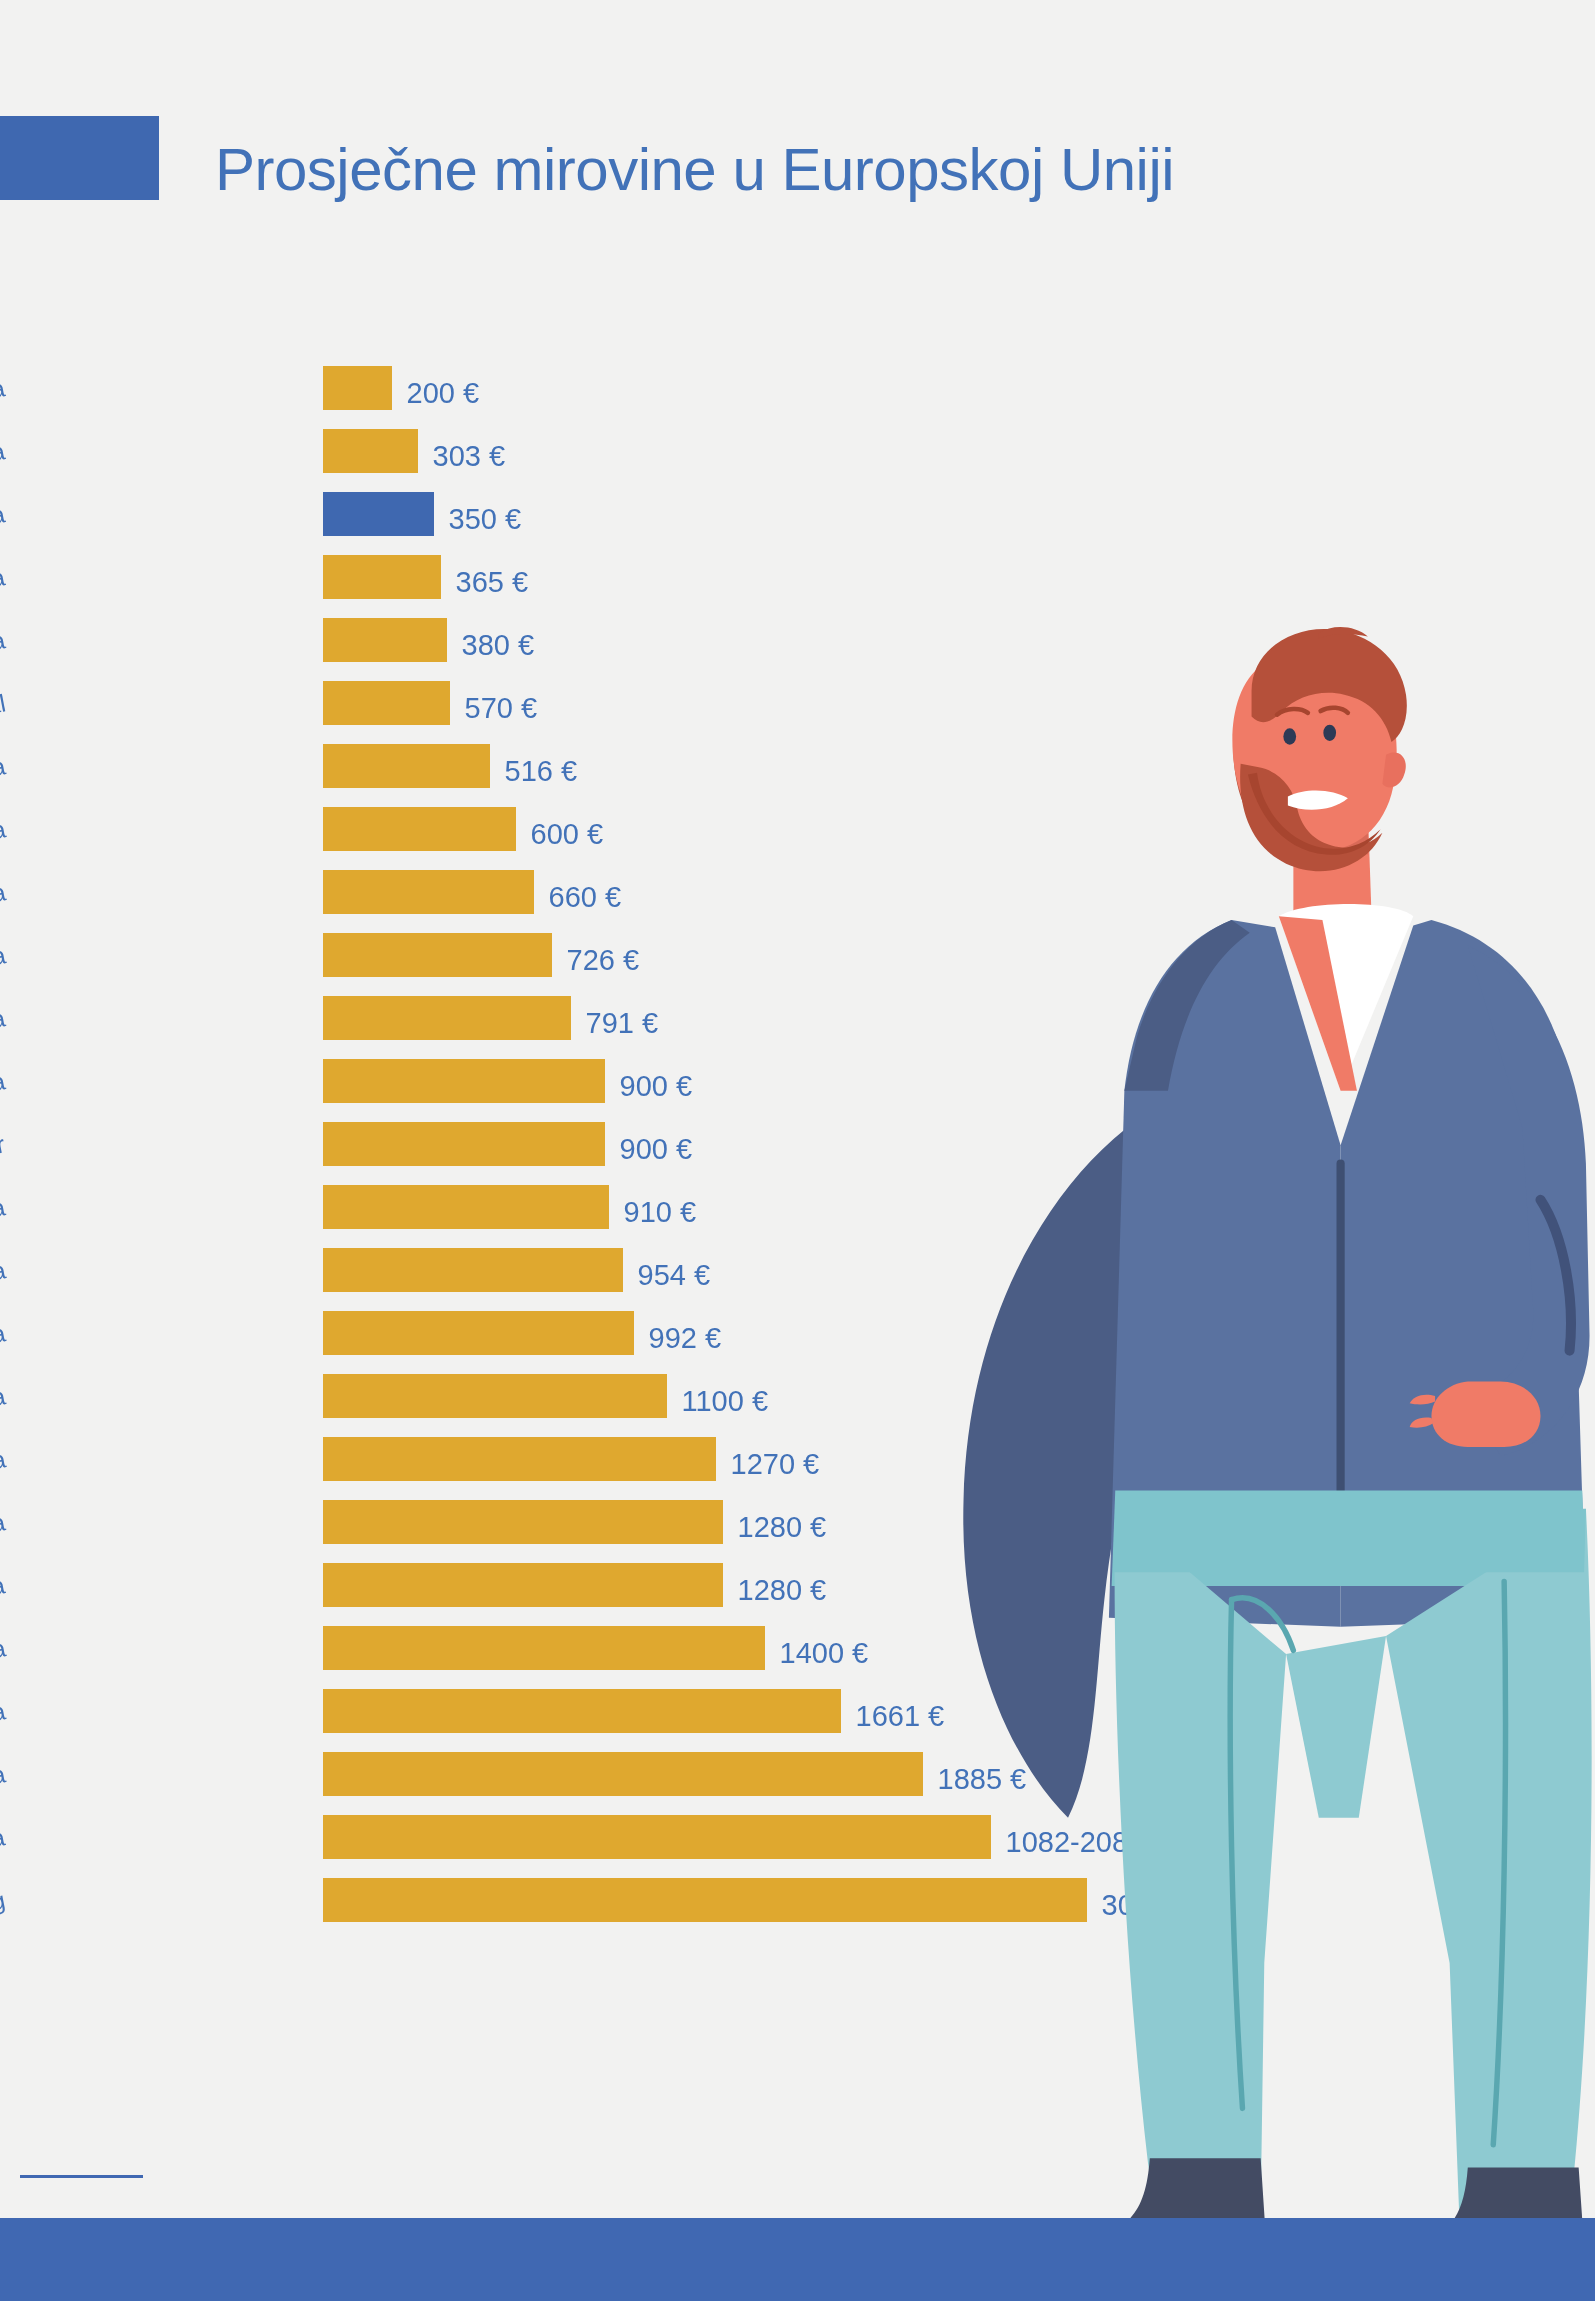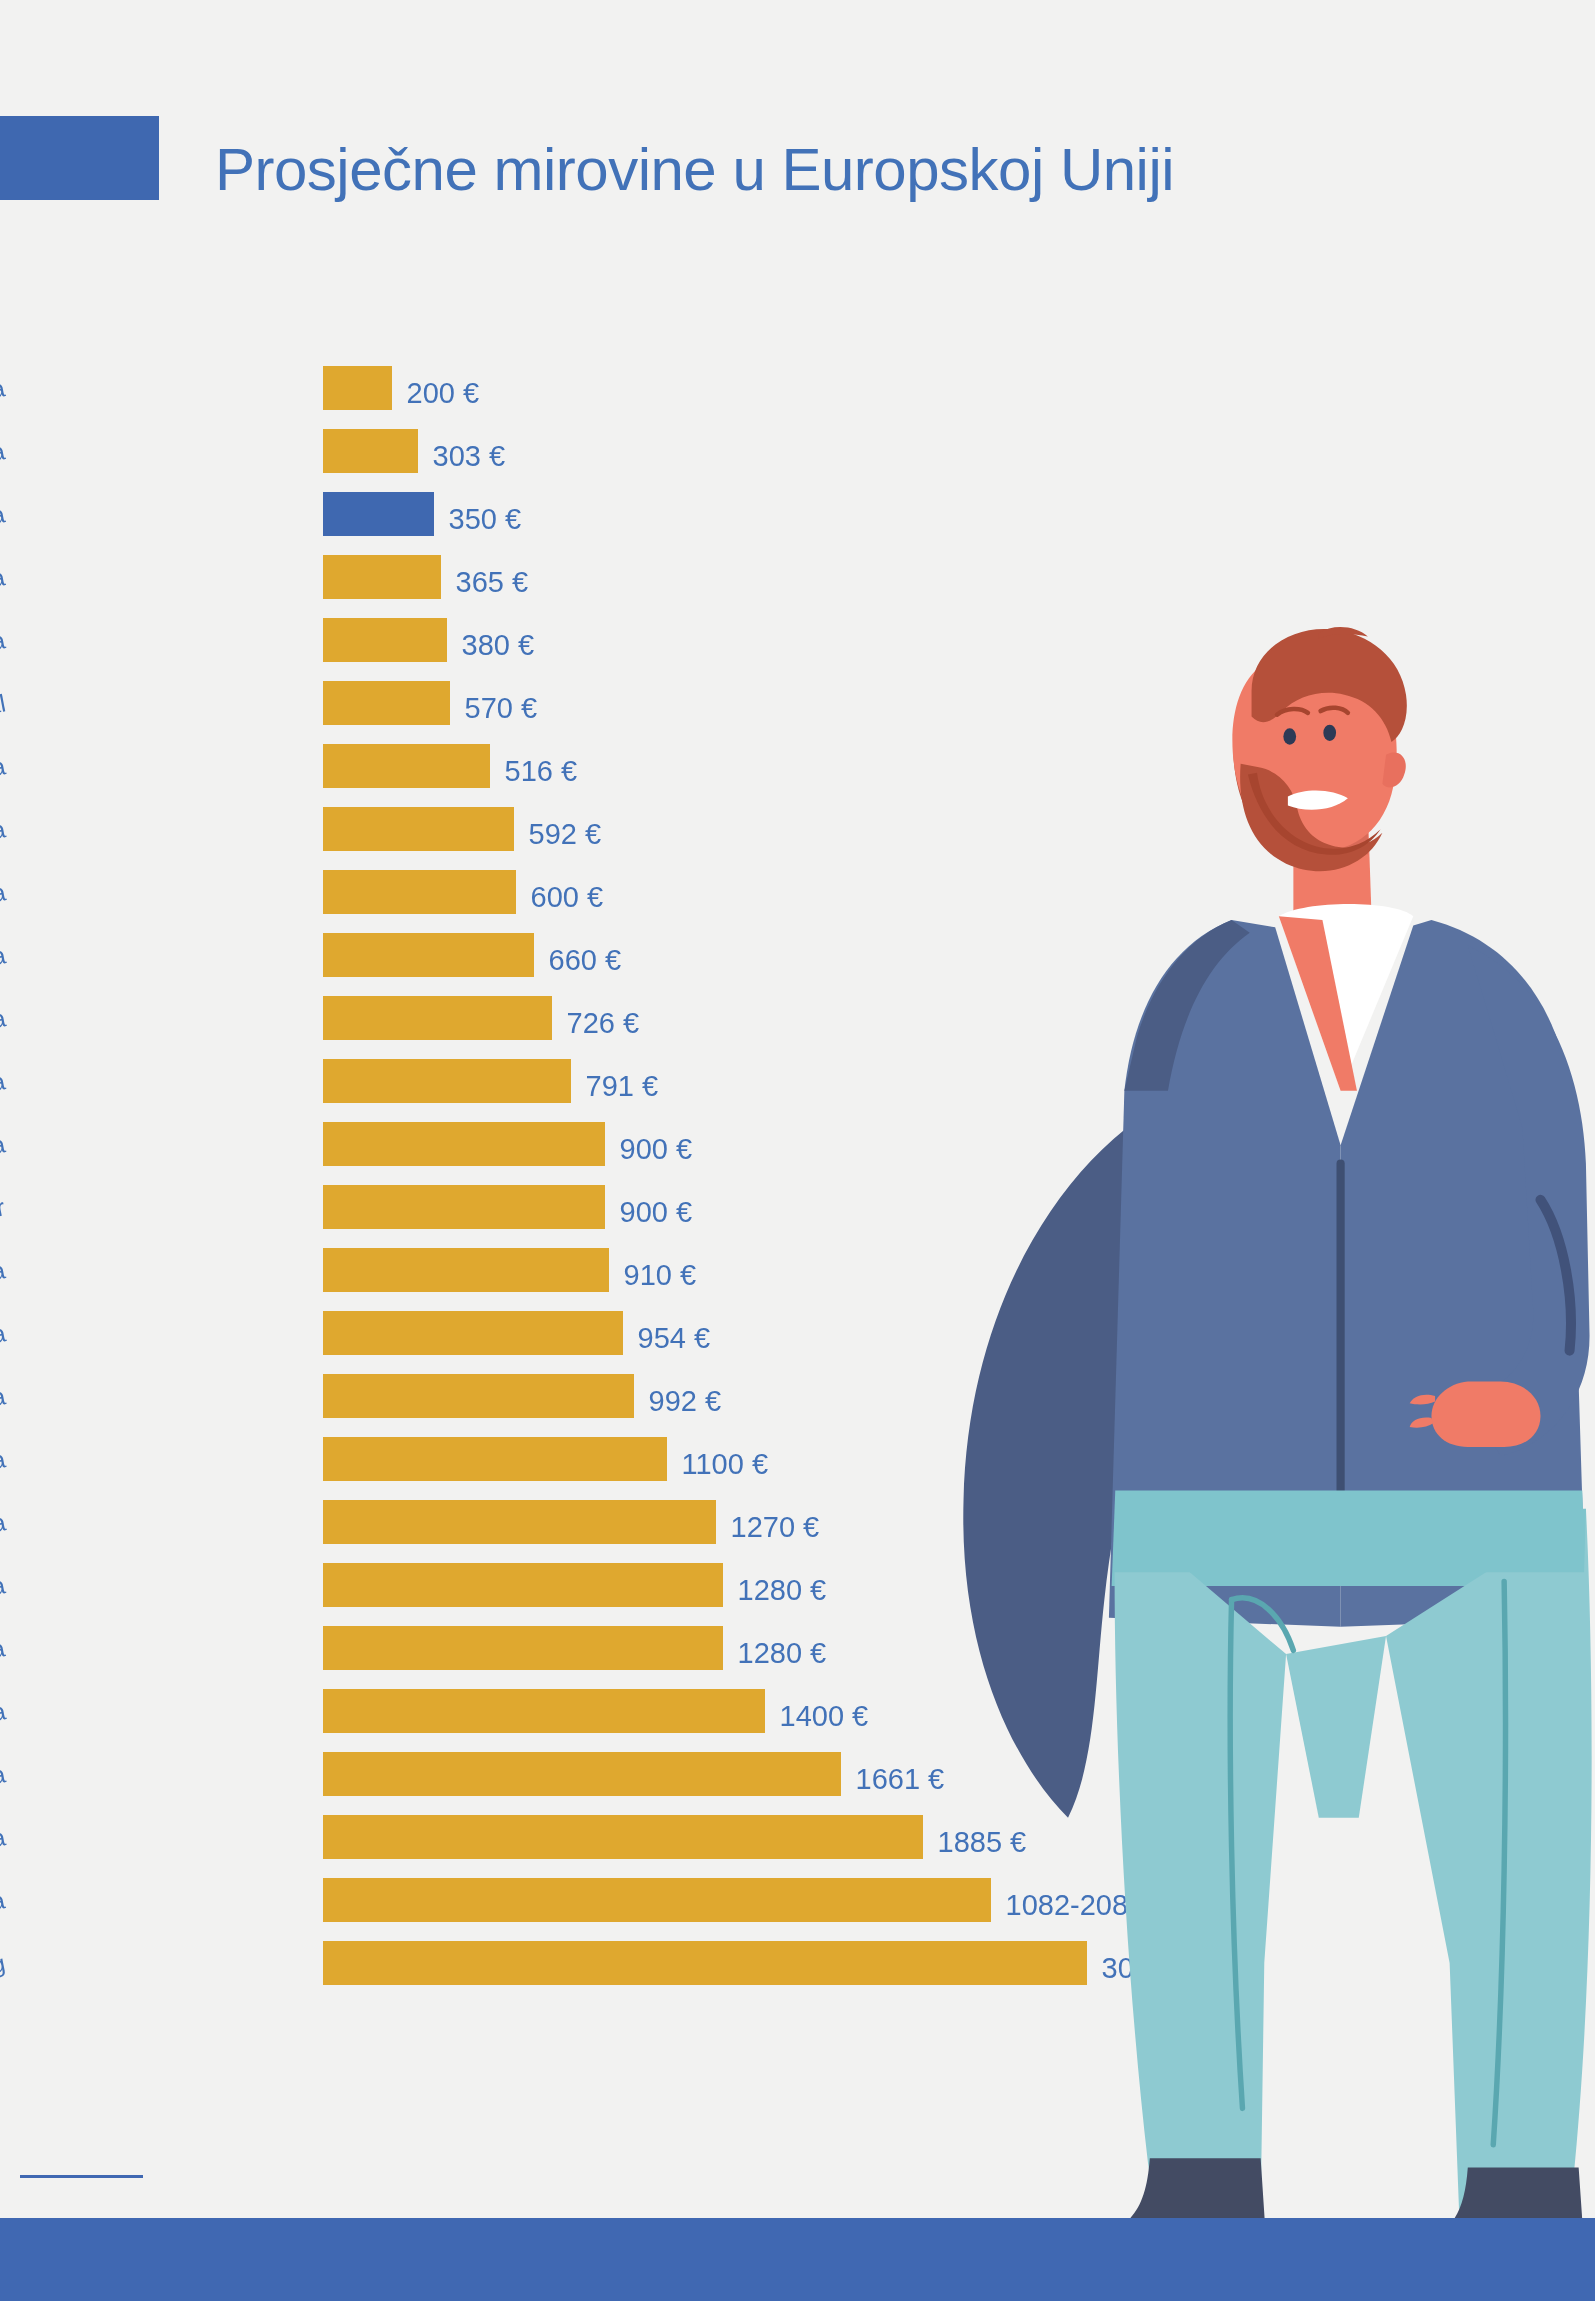--- a/index.html
+++ b/index.html
@@ -165,27 +165,20 @@
         </div>
       </div>
       <div class="bar-row">
         <div class="cat-label">Poljska</div>
         <div class="bar-track">
           <div class="bar" style="width: 167px;"></div>
           <div class="bar-value">516 €</div>
         </div>
       </div>
       <div class="bar-row">
-        <div class="cat-label">Estonija</div>
-        <div class="bar-track">
-          <div class="bar" style="width: 191px;"></div>
-          <div class="bar-value">592 €</div>
-        </div>
-      </div>
-      <div class="bar-row">
         <div class="cat-label">Češka</div>
         <div class="bar-track">
           <div class="bar" style="width: 193px;"></div>
           <div class="bar-value">600 €</div>
         </div>
       </div>
       <div class="bar-row">
         <div class="cat-label">Slovenija</div>
         <div class="bar-track">
           <div class="bar" style="width: 211px;"></div>

